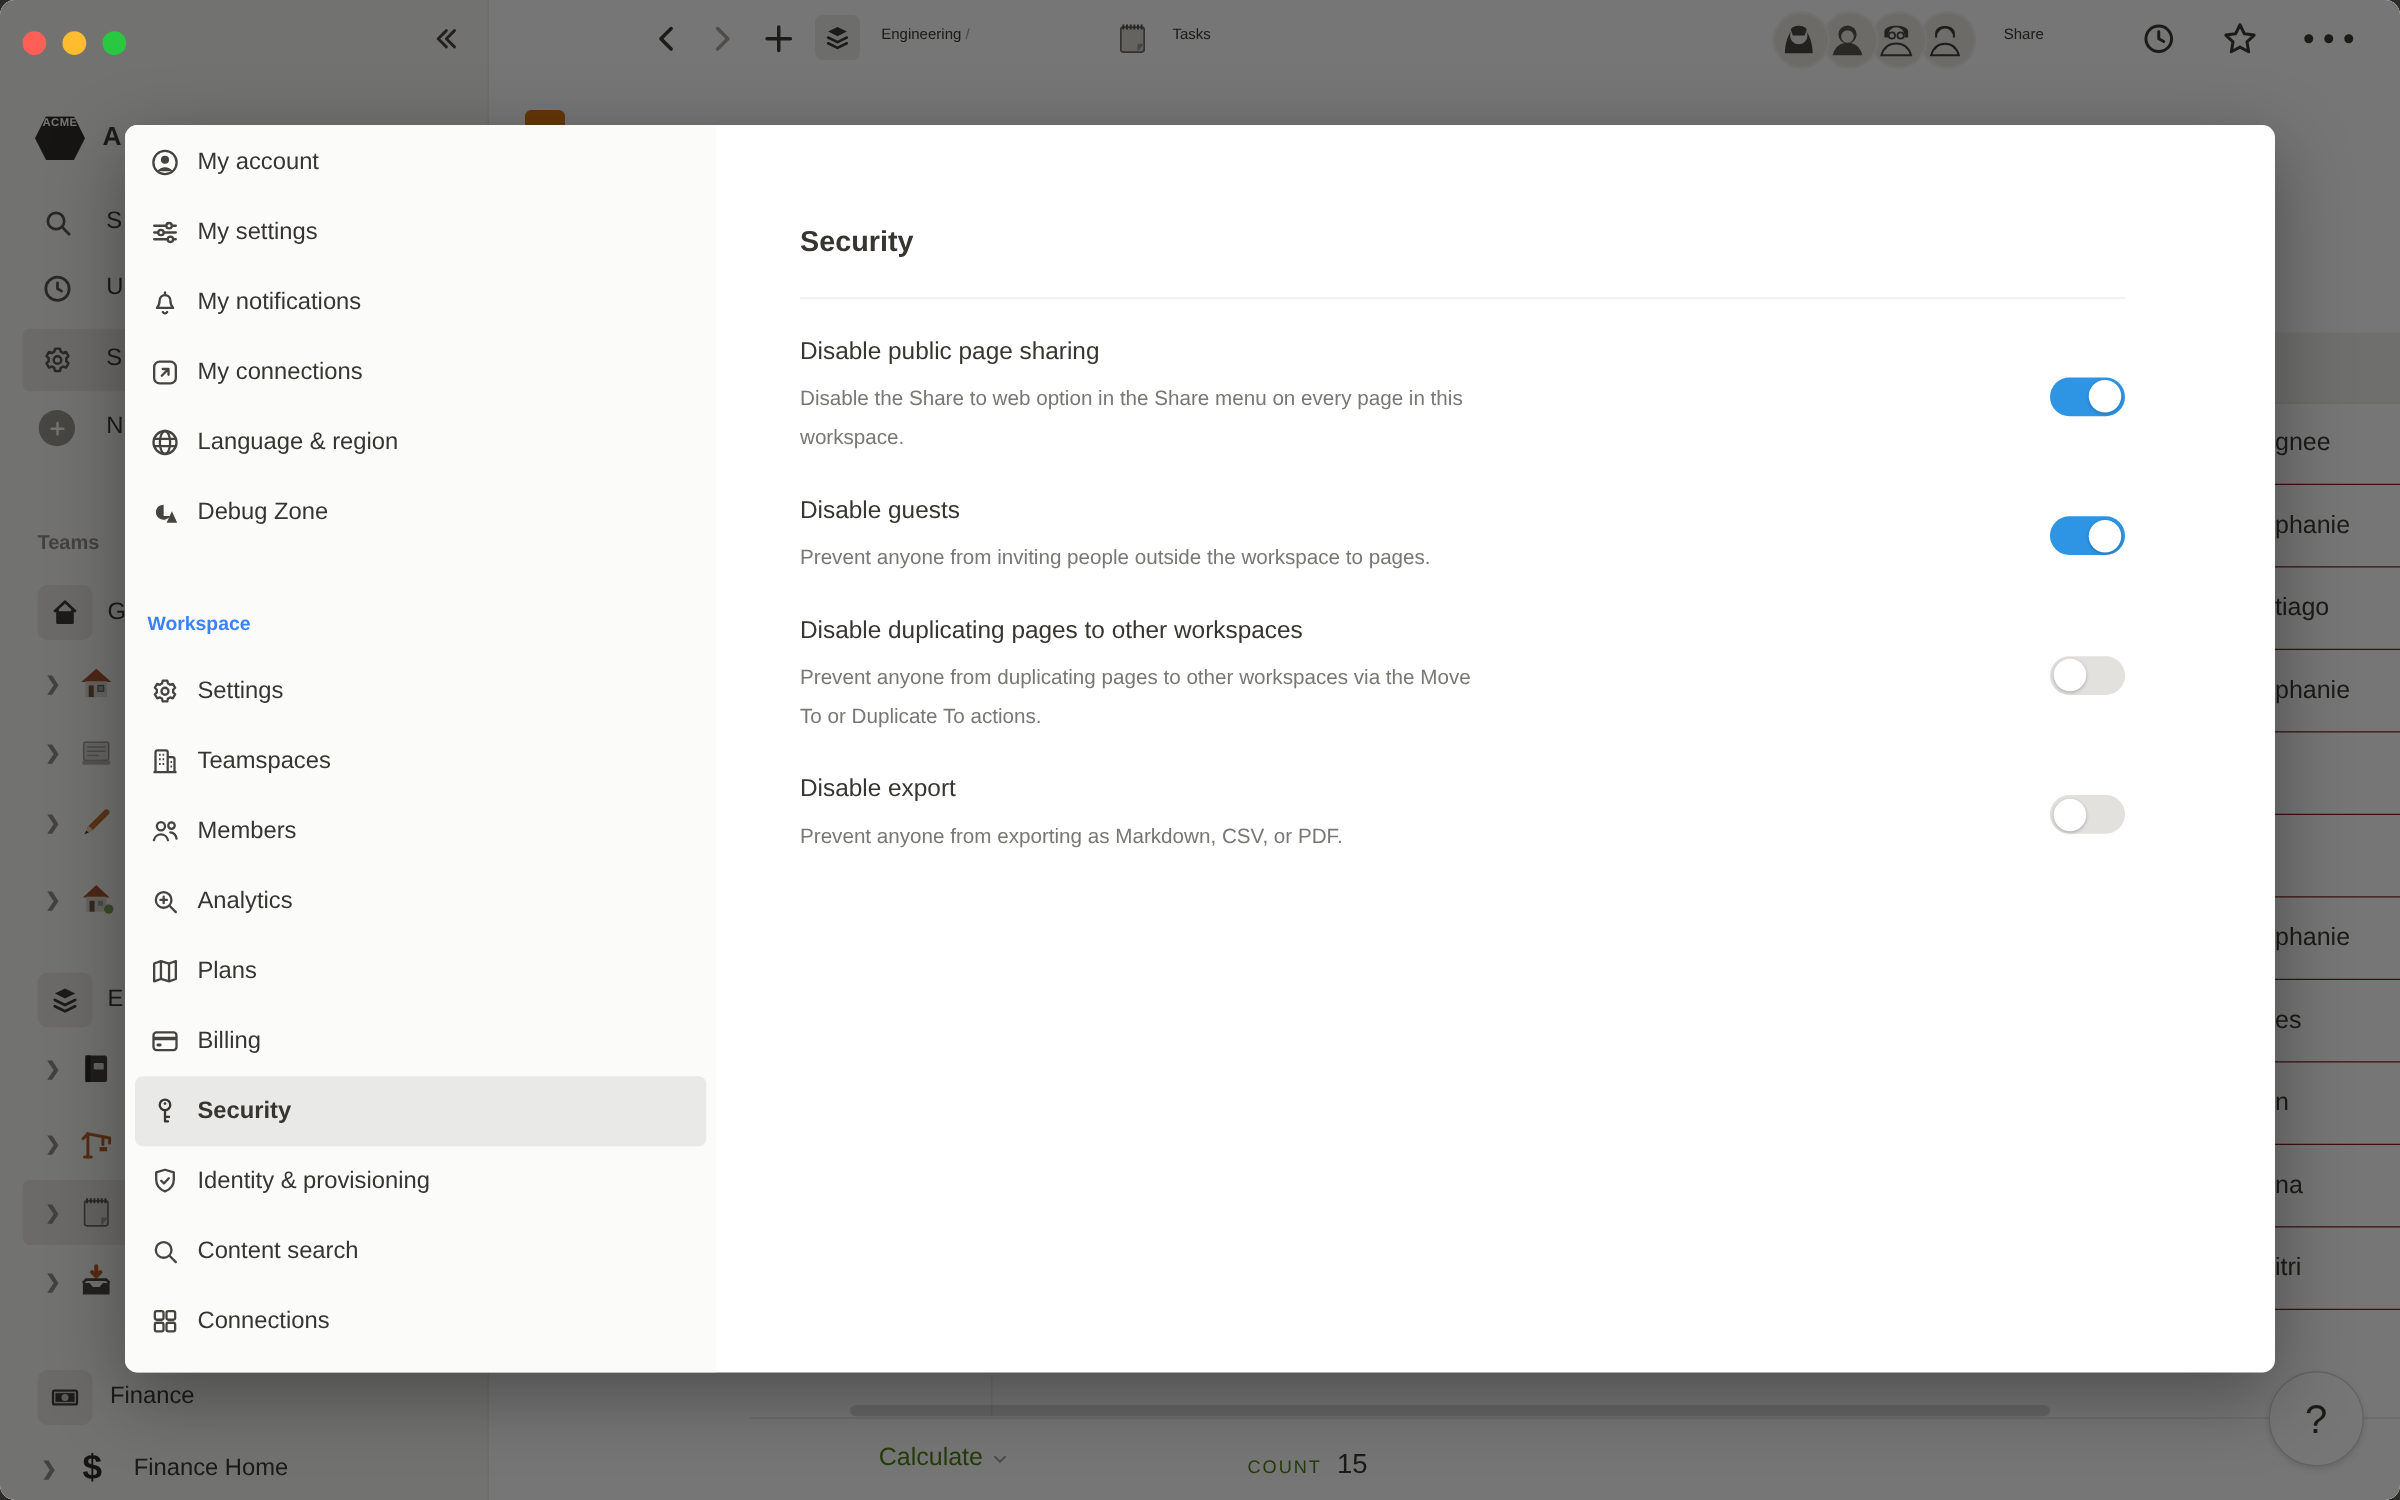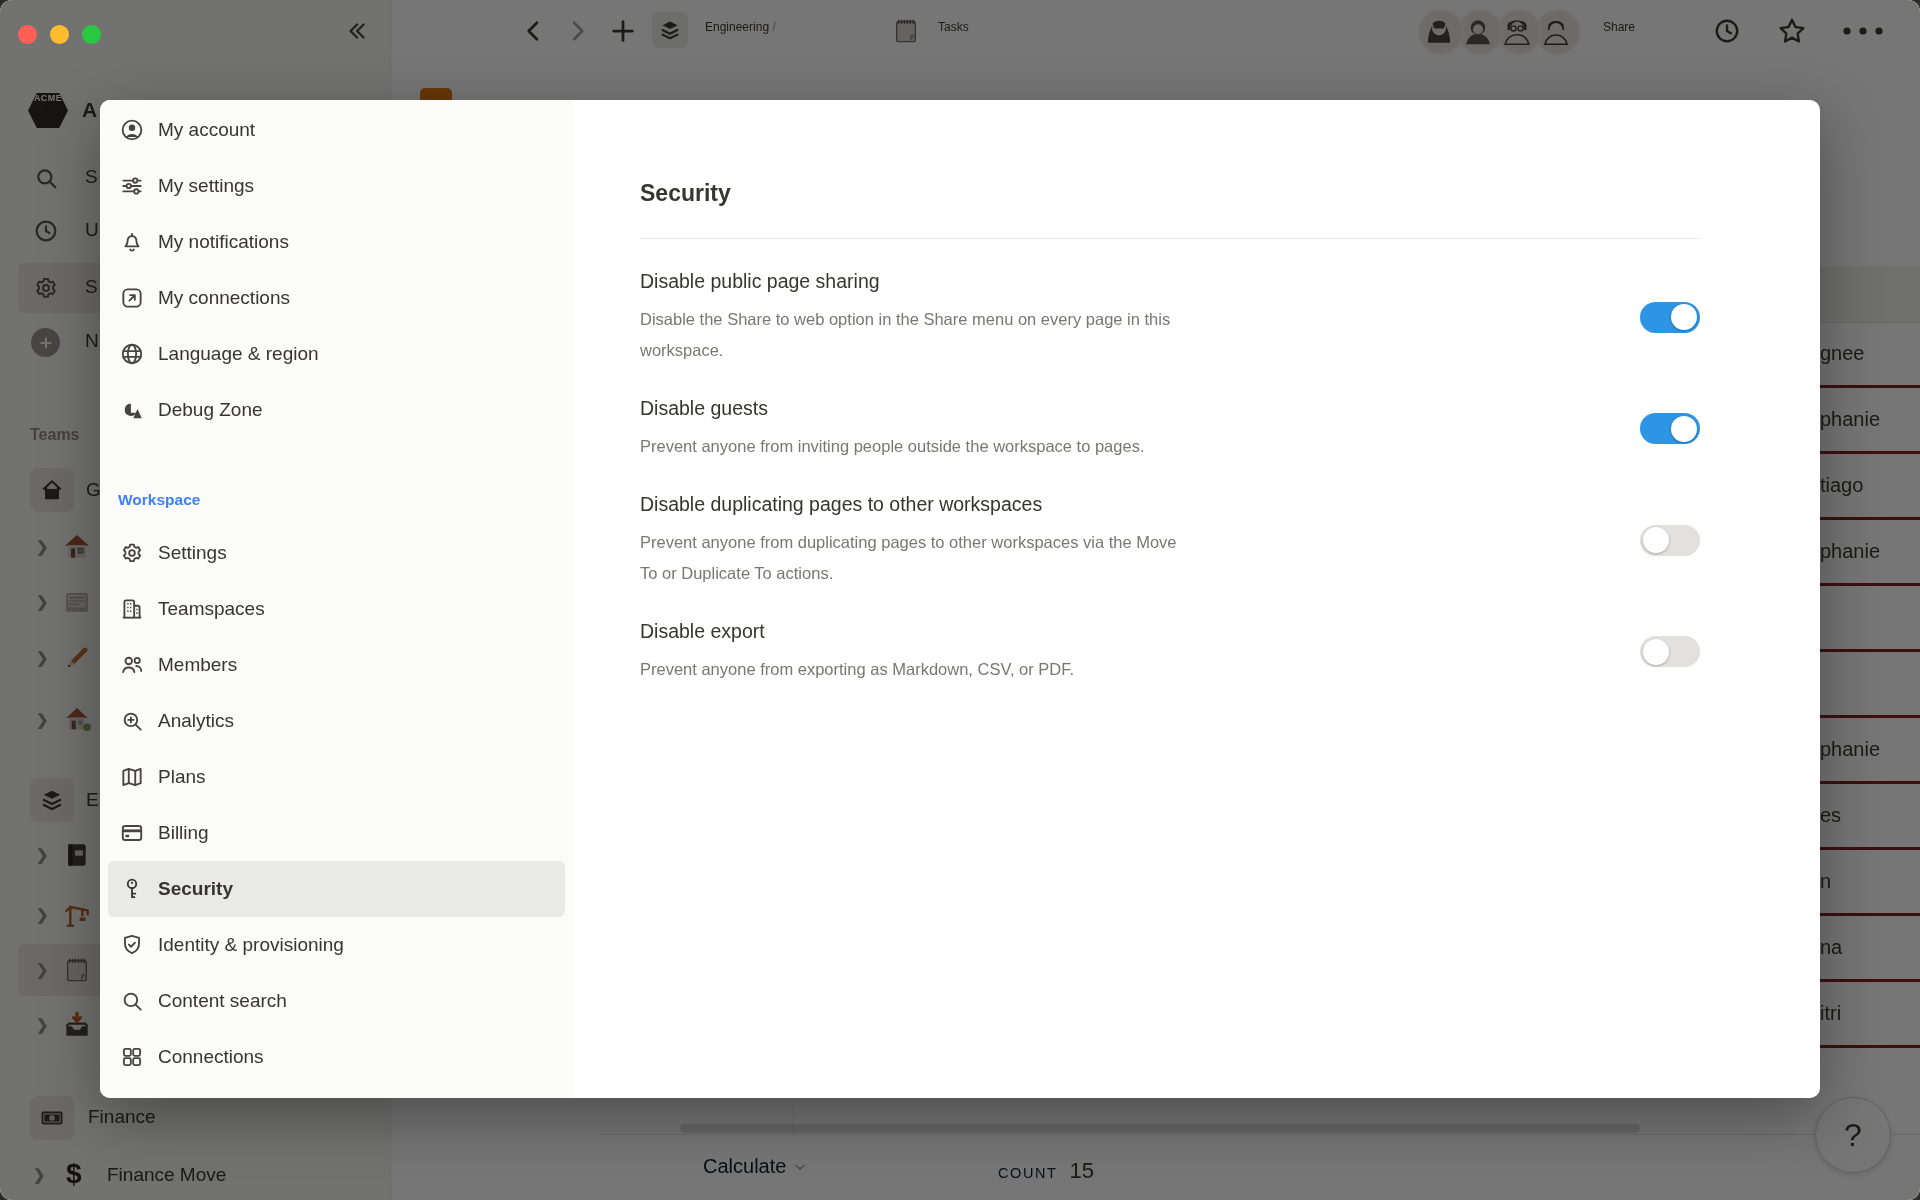--- a/index.html
+++ b/index.html
@@ -13,22 +13,22 @@
   .tb-txt{font-size:12px;color:#37352f;}
   .tb-sep{color:#9b9a97;}
   .crumb-box{width:36px;height:36px;border-radius:6px;background:#ecebe8;display:flex;align-items:center;justify-content:center;}
   .avatar{position:absolute;width:42px;height:42px;border-radius:50%;background:#e9e6e0;border:2px solid #f2f1ee;overflow:hidden;}
   .nav-letter{font-size:19px;color:#37352f;}
   .sec-label{font-size:16px;font-weight:700;color:#8f8d88;}
   .row-chev{position:absolute;font-size:15px;color:#8f8d88;font-weight:700;}
   .icon-box{position:absolute;width:44px;height:44px;border-radius:8px;background:#e8e5e0;display:flex;align-items:center;justify-content:center;}
   .row-hl{position:absolute;background:#e7e4df;border-radius:6px;}
   .side-txt{font-size:19px;color:#37352f;}
-  .tbl-row{height:66px;box-sizing:border-box;border-bottom:3px solid #7f1d1d;font-size:20px;color:#37352f;display:flex;align-items:center;}
-  .foot-gray{color:#0f172a;}
+  .tbl-row{height:66px;box-sizing:border-box;border-bottom:1px solid #7f1d1d;font-size:20px;color:#37352f;display:flex;align-items:center;}
+  .foot-gray{color:#4d7c0f;}
   .help-btn{position:absolute;left:1815px;top:1097px;width:74px;height:74px;border-radius:50%;background:#ffffff;border:1px solid #d5d3cf;box-shadow:0 2px 6px rgba(0,0,0,.15);display:flex;align-items:center;justify-content:center;font-size:32px;color:#37352f;}
   
   .overlay{position:absolute;inset:0;background:rgba(5,5,5,0.55);z-index:40;}
   .traffic{position:absolute;left:18px;top:25px;z-index:60;display:flex;gap:13px;}
   .traffic span{width:19px;height:19px;border-radius:50%;display:block;}
   
   .modal{position:absolute;left:100px;top:100px;width:1720px;height:998px;background:#fff;border-radius:10px;z-index:50;box-shadow:0 18px 60px rgba(0,0,0,.35);display:flex;overflow:hidden;}
   .m-side{width:473px;background:#fbfbfa;box-sizing:border-box;padding-top:2px;flex:none;}
   .m-item{height:56px;margin:0 8px;border-radius:6px;display:flex;align-items:center;padding-left:10px;gap:12px;}
   .m-item .mi{width:28px;height:28px;flex:none;display:flex;align-items:center;justify-content:center;}
@@ -284,21 +284,21 @@
       <svg width="28" height="28" viewBox="0 0 24 24">
           <rect x="3" y="6.5" width="18" height="11" rx="1.8" fill="#3a3834"></rect>
           <rect x="5" y="8.5" width="14" height="7" fill="none" stroke="#c9c6c0" stroke-width="1"></rect>
           <circle cx="12" cy="12" r="2.4" fill="#c9c6c0"></circle>
         </svg>
     </div>
     <div class="abs side-txt" style="left:88px;top:1106px;">Finance</div>
 
     <div class="row-chev" style="left:33px;top:1166px;">❯</div>
     <div class="abs" style="left:66px;top:1158px;font-size:28px;font-weight:700;color:#26251f;">$</div>
-    <div class="abs side-txt" style="left:107px;top:1164px;font-weight:500;">Finance Move</div>
+    <div class="abs side-txt" style="left:107px;top:1164px;font-weight:500;">Finance Home</div>
 
     <div class="abs" style="left:420px;top:88px;width:32px;height:14px;border-radius:5px 5px 0 0;background:#D9730D;"></div>
 
     <div class="abs" style="left:1820px;top:266px;width:100px;height:56px;background:#efefec;border-bottom:1px solid #e3e2df;"></div>
     <div class="abs" style="left:1820px;top:322px;width:100px;">
       <div class="tbl-row">gnee</div>
       <div class="tbl-row">phanie</div>
       <div class="tbl-row">tiago</div>
       <div class="tbl-row">phanie</div>
       <div class="tbl-row"></div>

